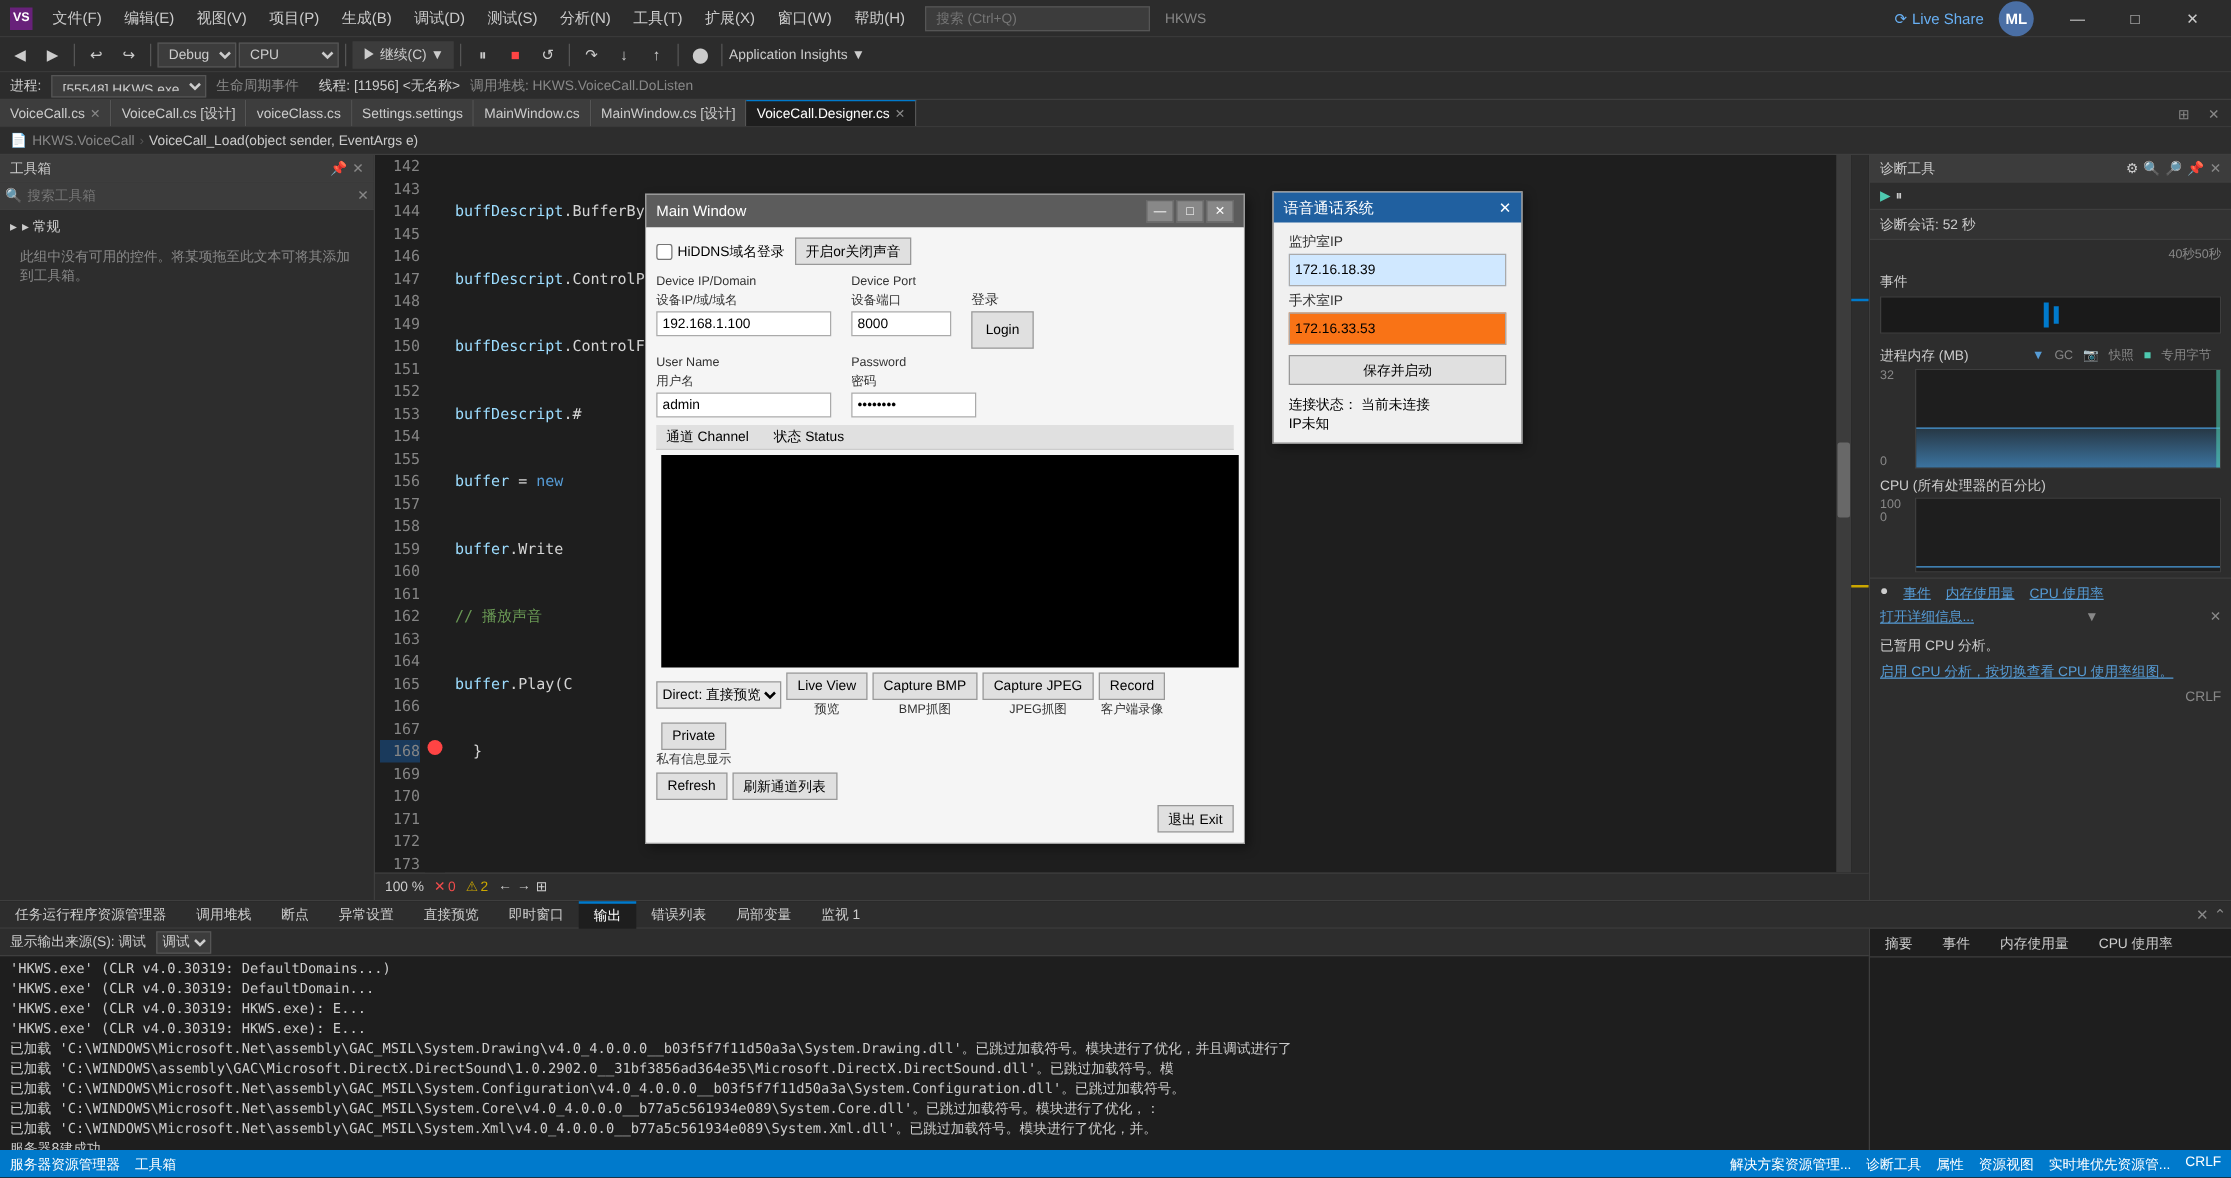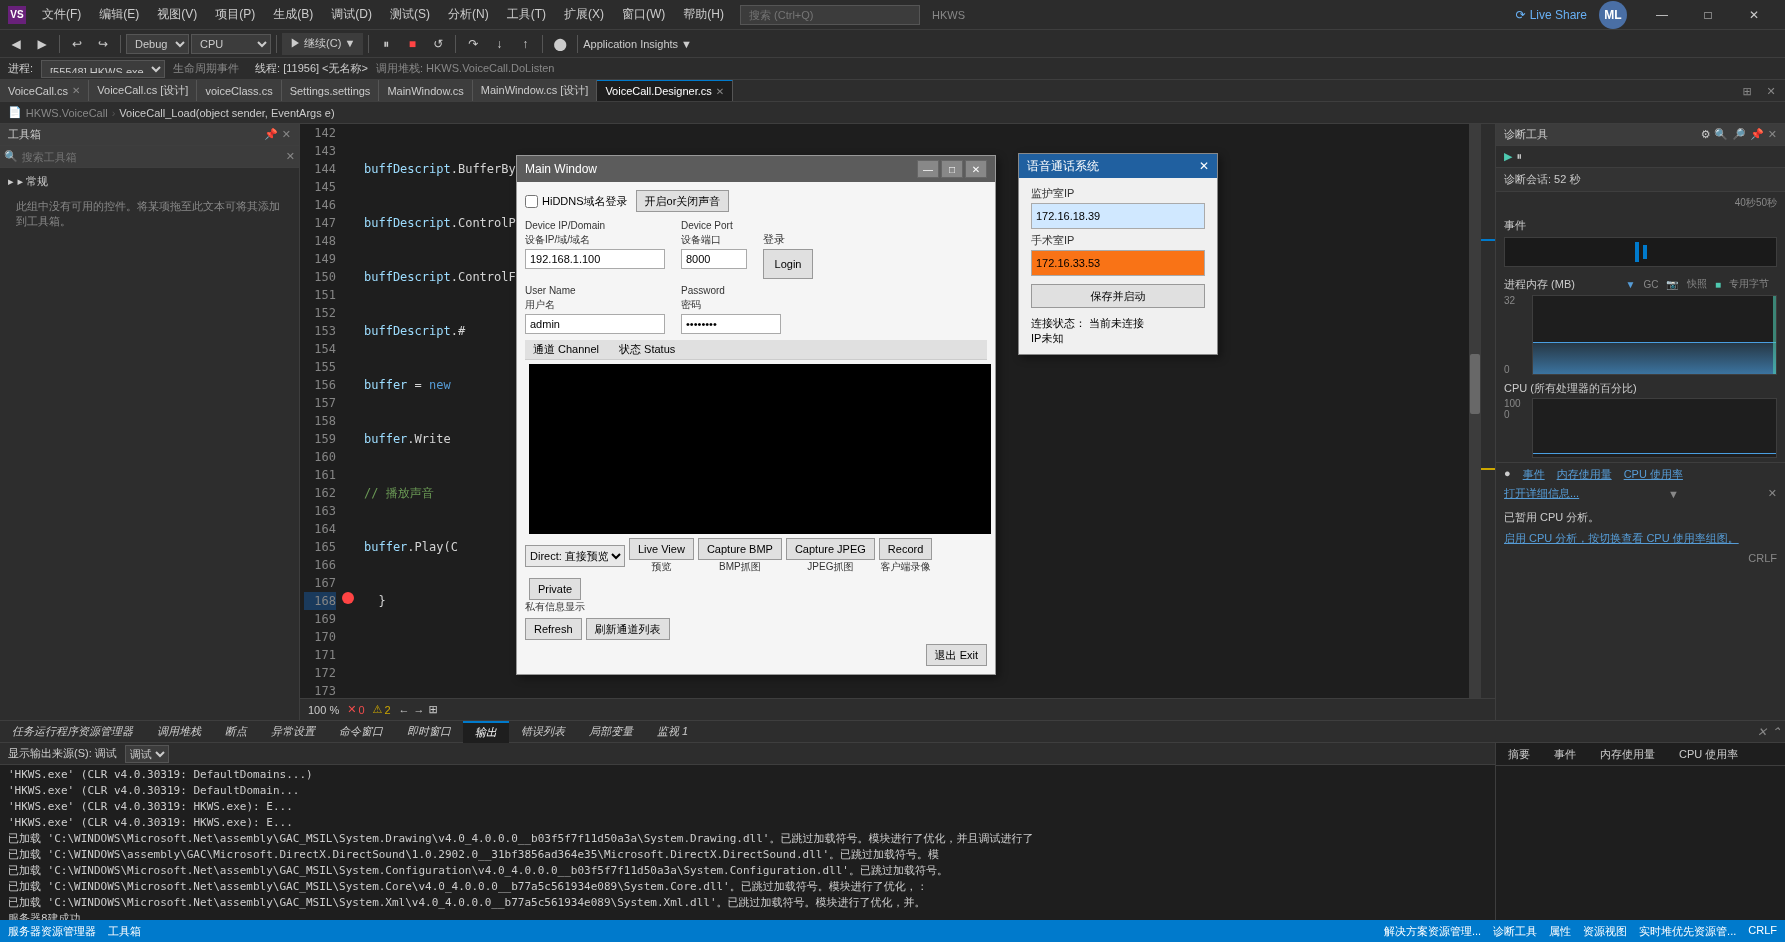--- a/index.html
+++ b/index.html
@@ -311,21 +311,20 @@
       height: 80px;
       background: #1e1e1e;
       border: 1px solid #3e3e3e;
     }
     .bottom-tabs {
       height: 22px;
       background: #2d2d2d;
       display: flex;
       align-items: center;
       border-bottom: 1px solid #3e3e3e;
-      font-style: italic;
     }
     .bottom-tab {
       padding: 0 12px;
       height: 22px;
       display: flex;
       align-items: center;
       cursor: pointer;
       font-size: 11px;
       color: #ccc;
     }
@@ -952,21 +951,21 @@
     <div class="bottom-tab">
       <span>调用堆栈</span>
     </div>
     <div class="bottom-tab">
       <span>断点</span>
     </div>
     <div class="bottom-tab">
       <span>异常设置</span>
     </div>
     <div class="bottom-tab">
-      <span>命令窗口</span>
+      <span>直接预览</span>
     </div>
     <div class="bottom-tab">
       <span>即时窗口</span>
     </div>
     <div class="bottom-tab active">
       <span>输出</span>
     </div>
     <div class="bottom-tab">
       <span>错误列表</span>
     </div>
@@ -1058,21 +1057,21 @@
 
     <div style="display:flex;align-items:flex-start;gap:16px;margin-bottom:6px">
       <div>
         <div style="font-size:10px;color:#333;margin-bottom:2px">Device IP/Domain</div>
         <div style="font-size:10px;color:#333;margin-bottom:2px">设备IP/域/域名</div>
         <input class="form-input" value="192.168.1.100" style="width: 140px;">
       </div>
       <div>
         <div style="font-size:10px;color:#333;margin-bottom:2px">Device Port</div>
         <div style="font-size:10px;color:#333;margin-bottom:2px">设备端口</div>
-        <input class="form-input" style="width: 66px;" value="8000">
+        <input class="form-input" style="width: 80px;" value="8000">
       </div>
       <div style="margin-top:12px">
         <div style="font-size:11px;color:#333;margin-bottom:2px">登录</div>
         <button class="form-btn" style="height:30px;width:50px">Login</button>
       </div>
     </div>
 
     <div style="display:flex;align-items:flex-start;gap:16px;margin-bottom:6px">
       <div>
         <div style="font-size:10px;color:#333;margin-bottom:2px">User Name</div>

